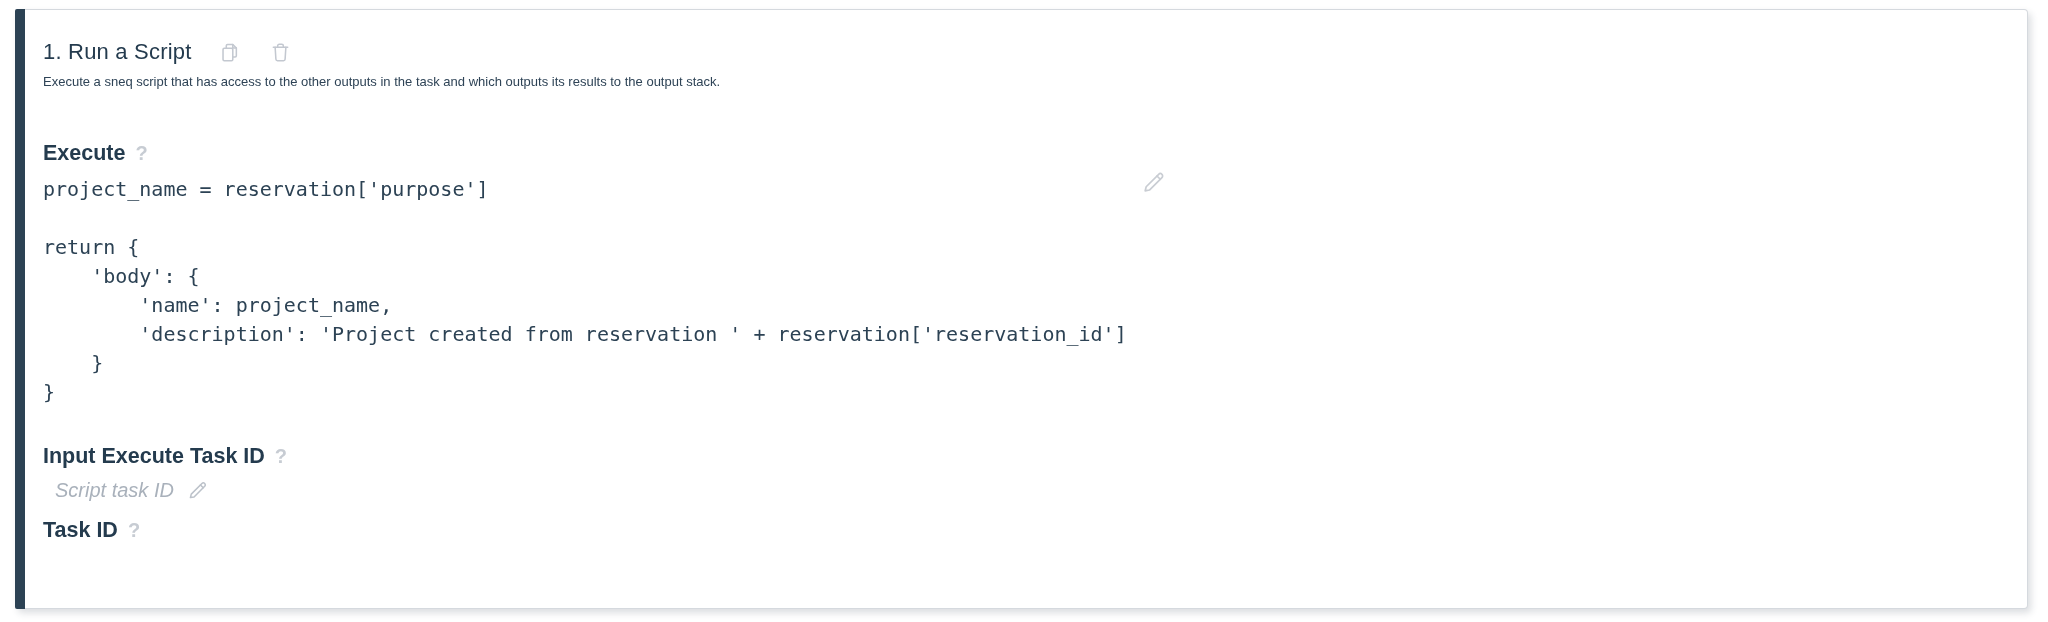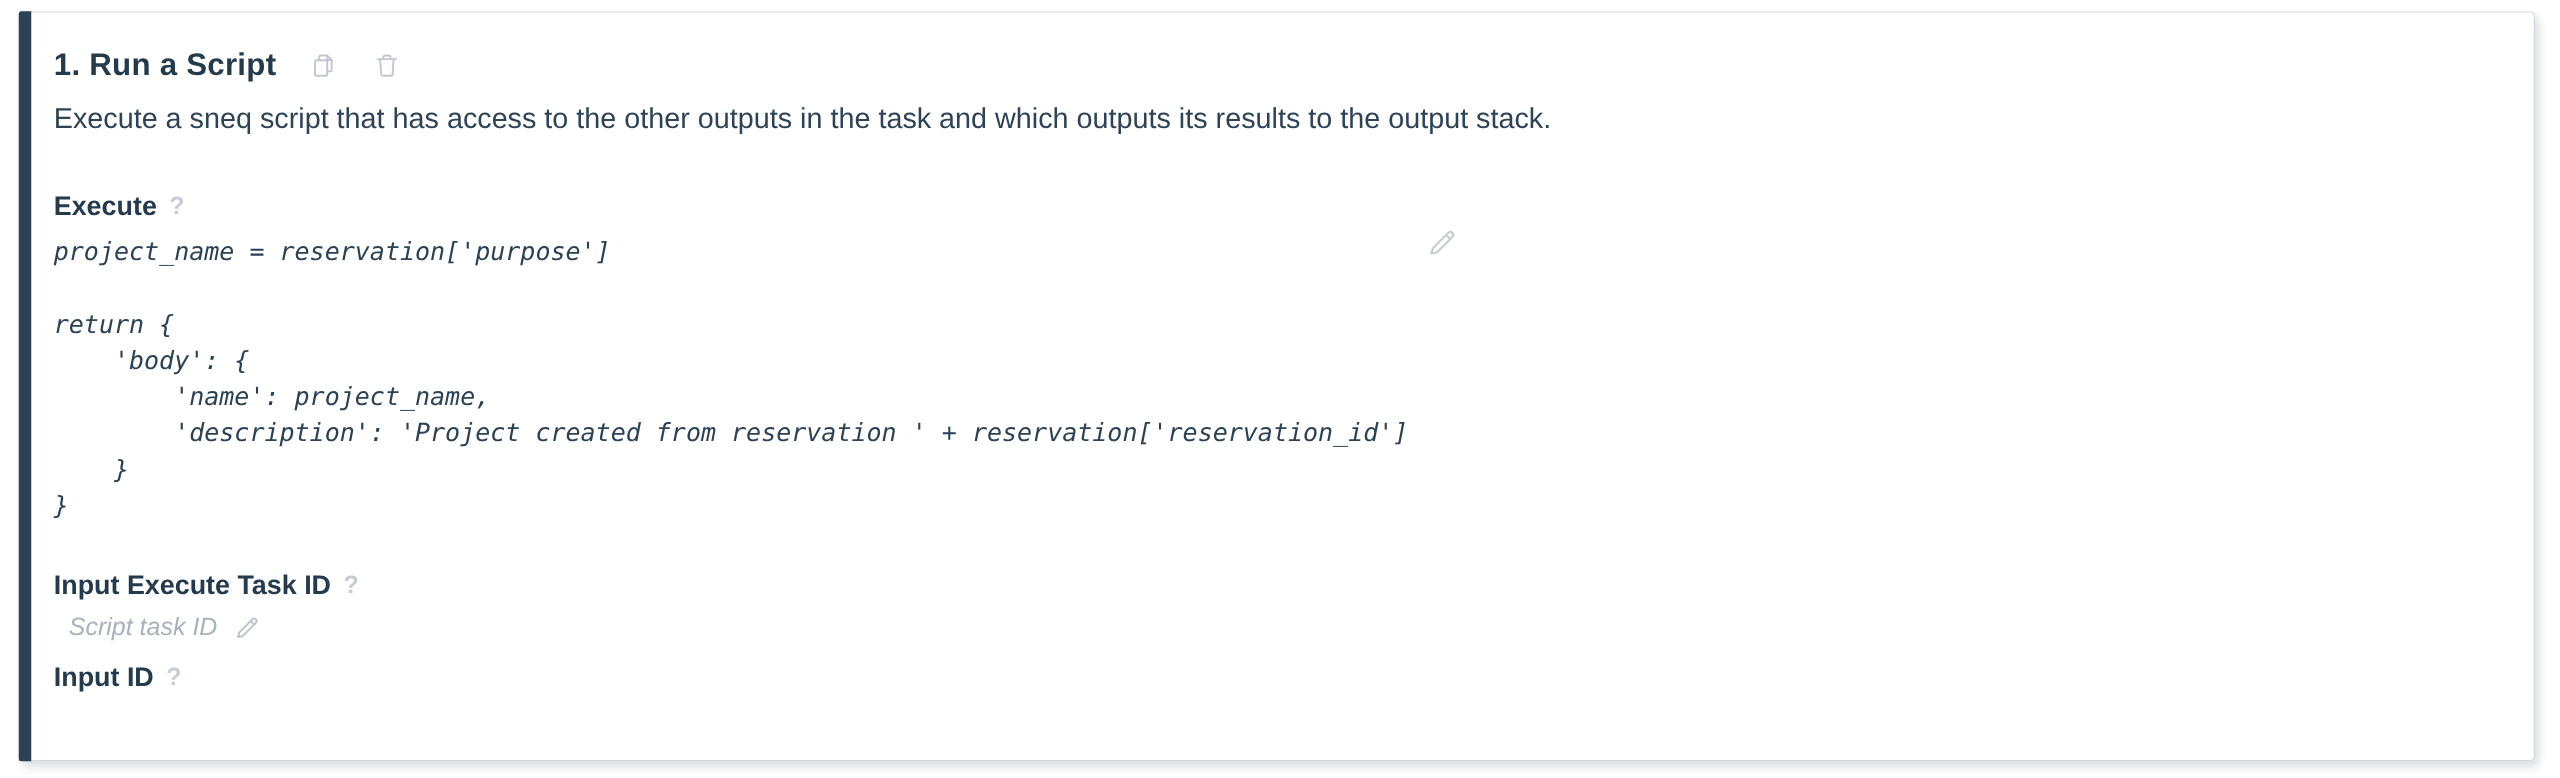--- a/index.html
+++ b/index.html
@@ -23,38 +23,37 @@
     position:absolute; left:0; top:-1px; bottom:-1px; width:10px;
     background:#2c4254;
     border-radius:2px 0 0 2px;
   }
   .content {
     position:absolute; left:10px; top:0; right:0; bottom:0;
     padding:26px 24px 0 18px;
   }
   .header-row { display:flex; align-items:center; gap:27px; height:32px; }
   .title {
-    font-size:25px; font-weight:700; color:#243b4e; letter-spacing:0.2px;
+    font-size:22px; font-weight:400; color:#243b4e; letter-spacing:0.2px;
     line-height:32px; white-space:nowrap;
   }
   .icon-btn { display:inline-flex; align-items:center; color:#c3c8d0; cursor:pointer; }
   .icon-btn svg { width:23px; height:23px; }
-  .description { margin-top:14px; font-size:23px; line-height:24px; color:#2e4356; }
+  .description { margin-top:2px; font-size:13px; line-height:24px; color:#2e4356; }
   .field-label {
     display:flex; align-items:center; gap:10px;
     font-size:21.5px; font-weight:700; color:#243b4e; line-height:26px;
   }
   .help { font-size:20px; font-weight:700; color:#c7ccd3; line-height:20px; }
   .script-label { margin-top:46px; }
   .code-row { position:relative; margin-top:9px; }
   pre.code {
     font-family:"DejaVu Sans Mono", monospace;
     font-size:20px; line-height:29px; color:#2c4254;
     white-space:pre;
-    font-style:italic;
   }
   .edit-floating {
     position:absolute; left:1097px; top:-6px;
     color:#c9cdd3; cursor:pointer; display:inline-flex;
   }
   .edit-floating svg { width:27px; height:27px; }
   .field-isti { margin-top:36px; }
   .value-row {
     display:flex; align-items:center; gap:12px;
     margin-top:9px; font-size:20px; line-height:25px; color:#2c4254;
@@ -125,19 +124,19 @@
           <svg viewBox="0 0 24 24" fill="none" stroke="currentColor" stroke-width="1.6" stroke-linecap="round" stroke-linejoin="round">
             <path d="M4.6 19.4l.9-3.6L16.6 4.7a2.05 2.05 0 0 1 2.9 2.9L8.4 18.7l-3.8.7z"></path>
             <path d="M15.1 6.2l2.9 2.9"></path>
           </svg>
         </span>
       </div>
     </div>
 
     <div class="field-taskid">
       <div class="field-label">
-        <span>Input ID</span>
+        <span>Task ID</span>
         <span class="help">?</span>
       </div>
     </div>
 
   </div>
 </div>
 
 </body></html>

